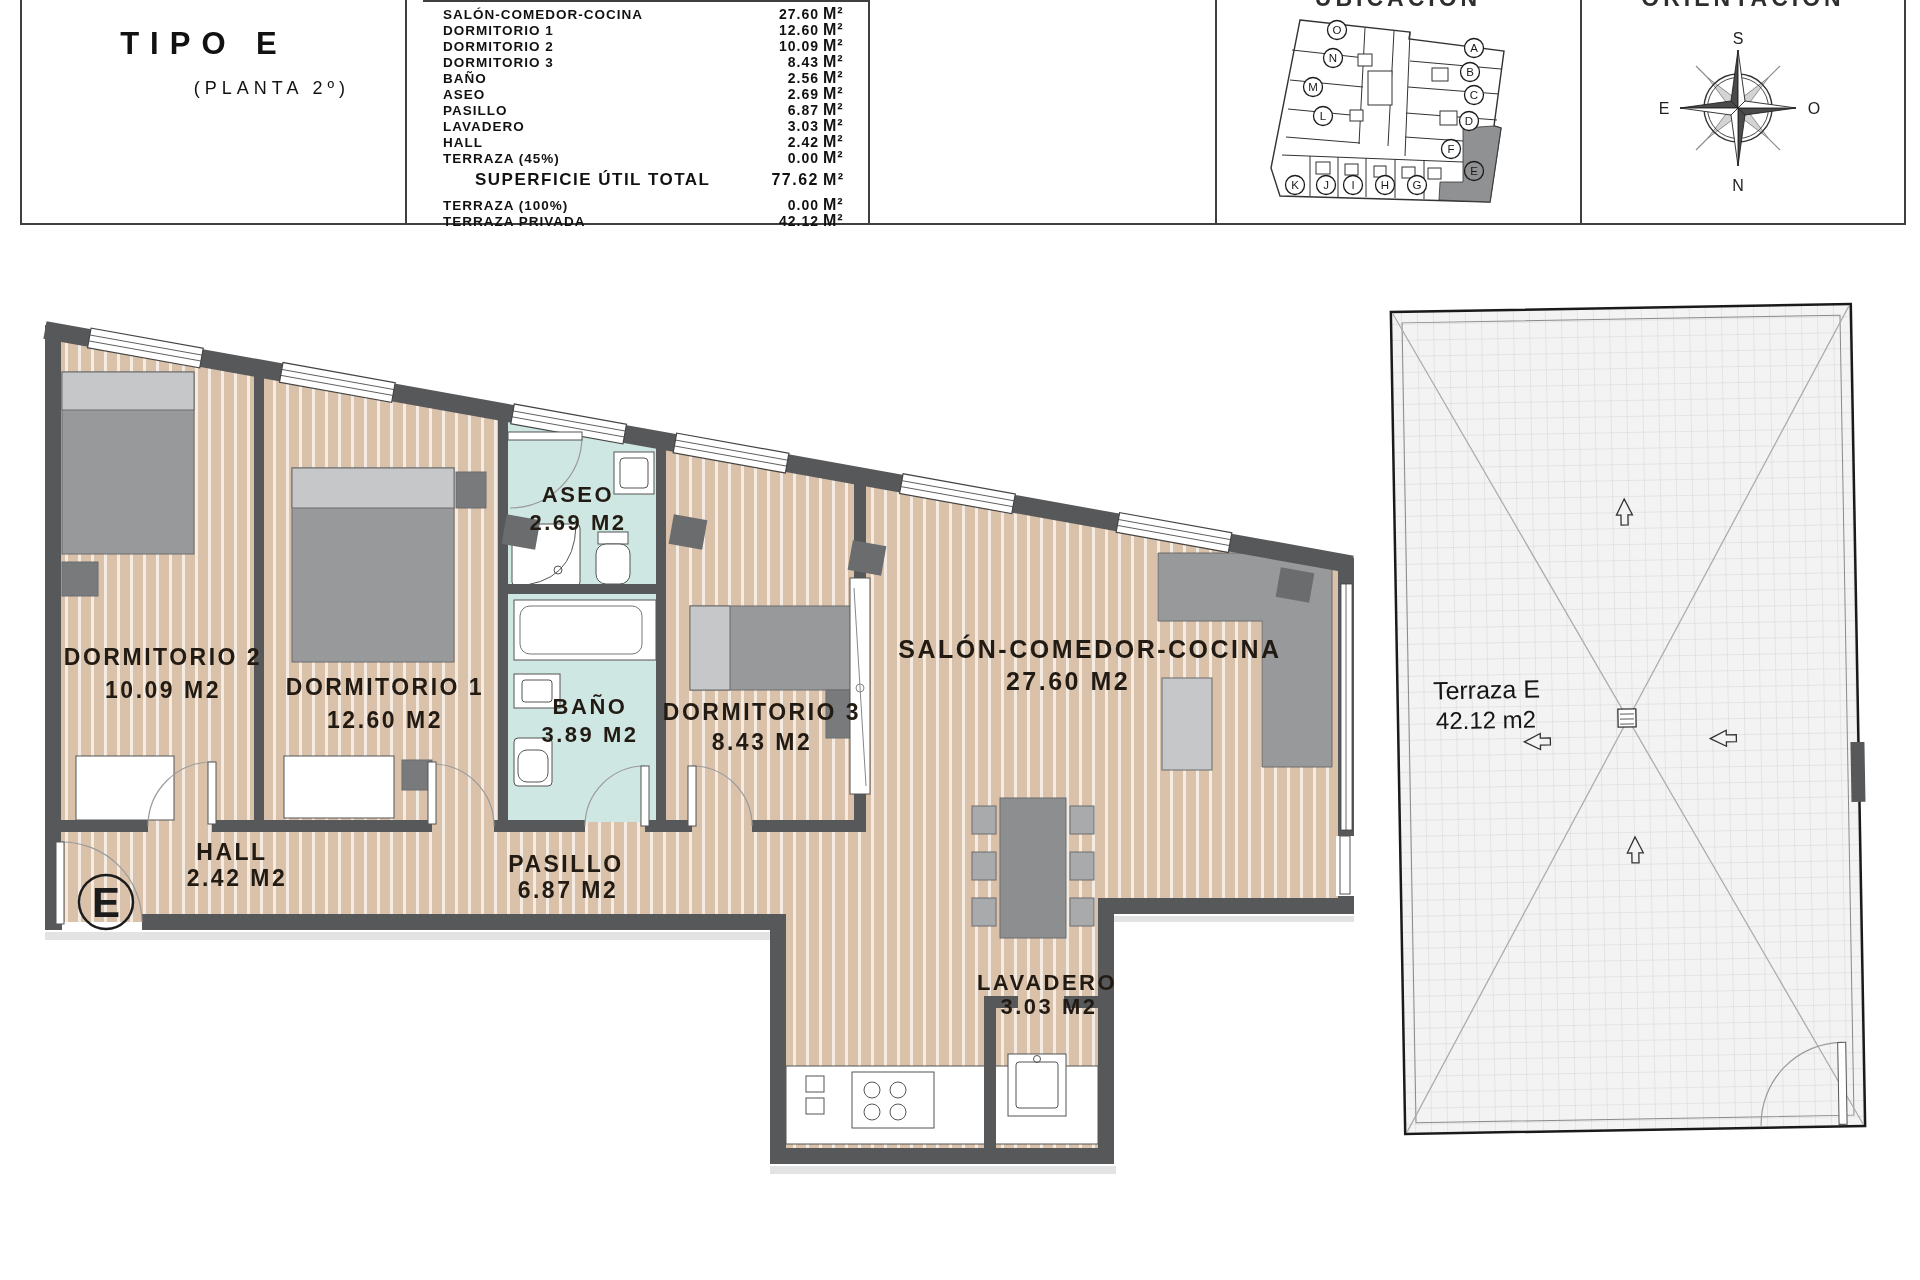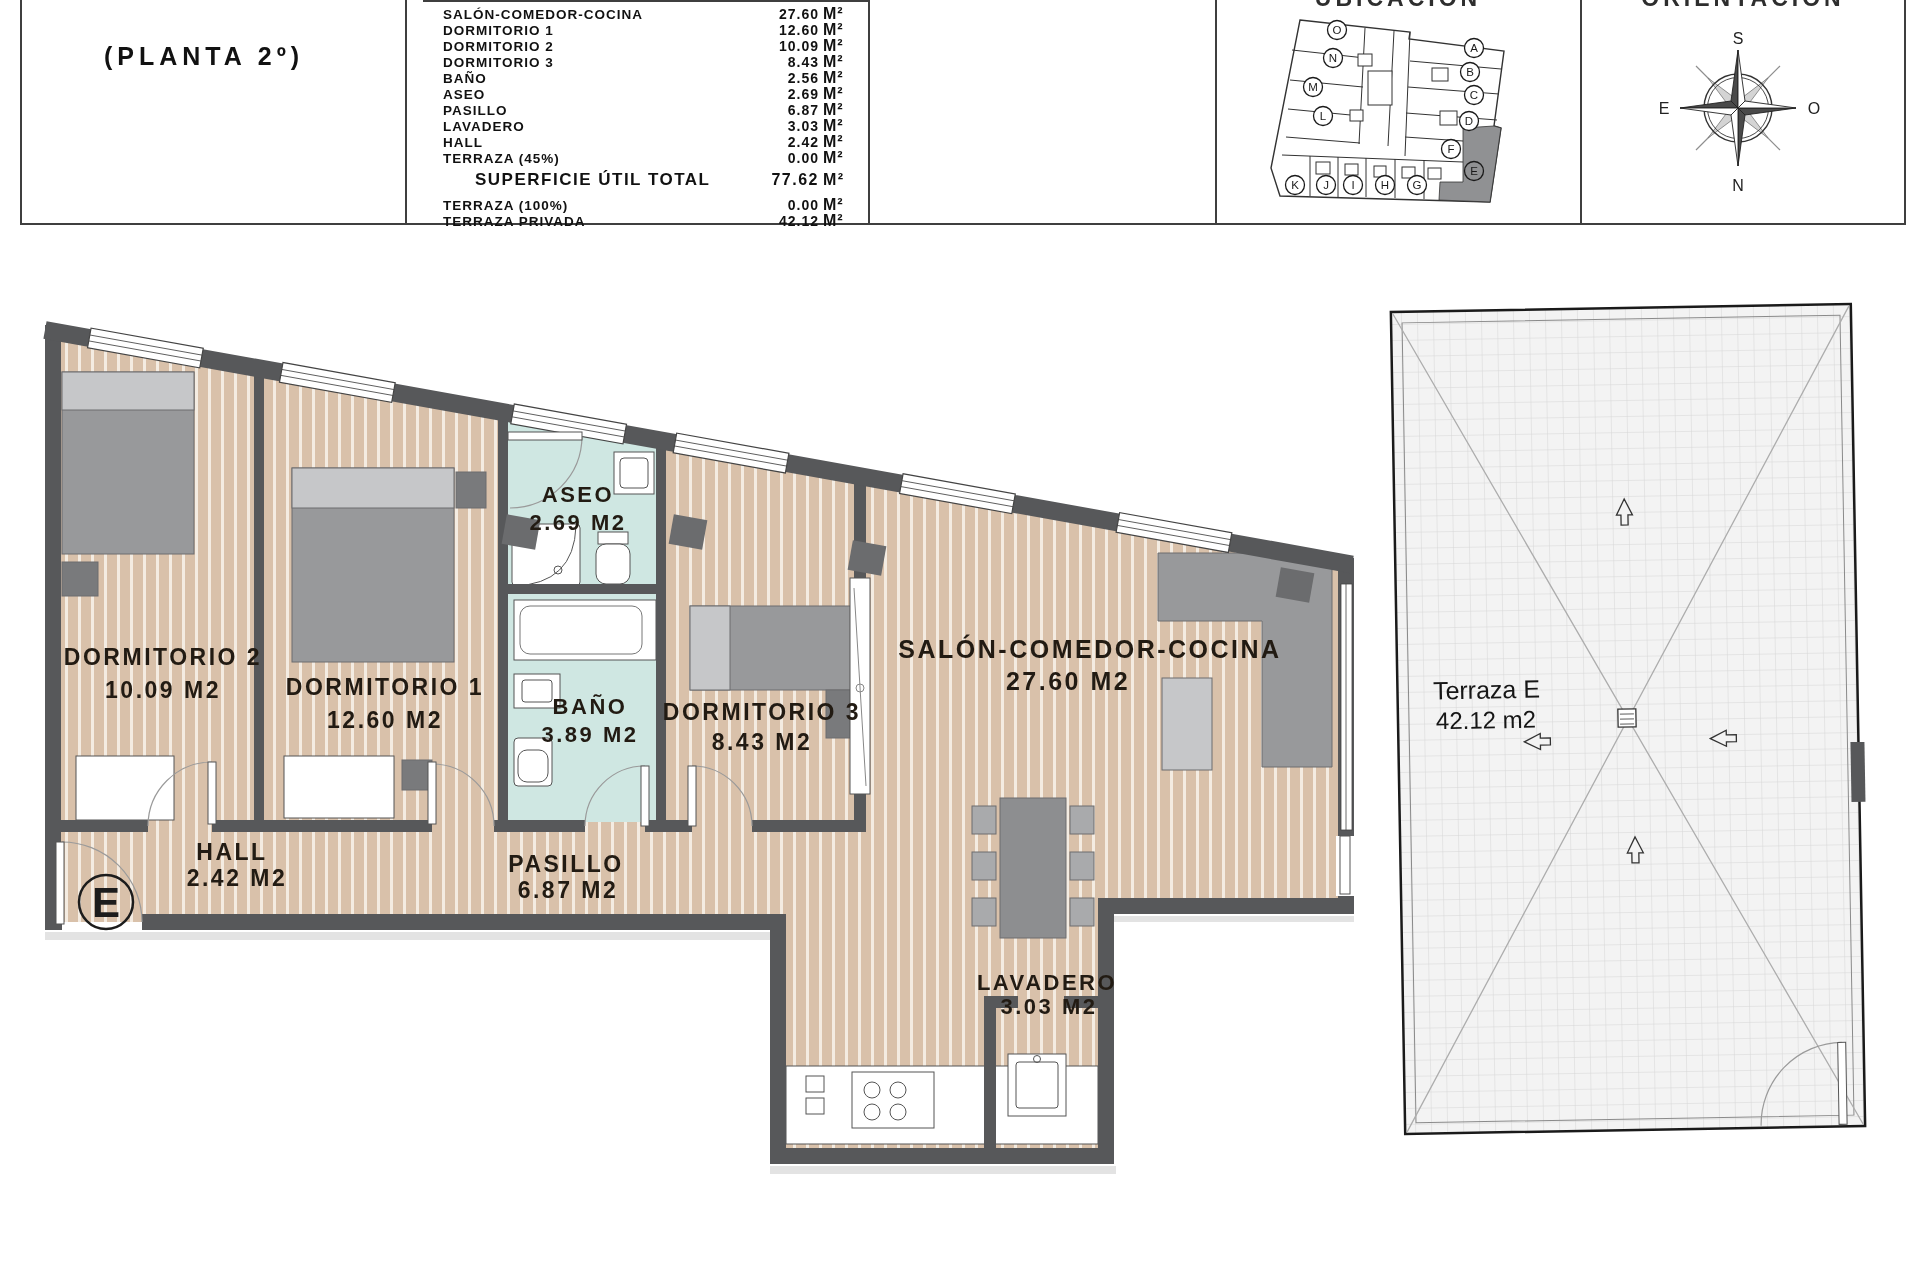--- a/index.html
+++ b/index.html
@@ -6,21 +6,21 @@
   body{width:1920px;height:1280px;position:relative;overflow:hidden;
        font-family:"Liberation Sans",sans-serif;color:#111;}
   .abs{position:absolute;}
   
   .vline{position:absolute;top:0;width:2px;height:224px;background:#3f3f3f;}
   .hdr-bottom{position:absolute;left:20px;top:223px;width:1886px;height:2px;background:#3f3f3f;}
   .tbl-top{position:absolute;left:423px;top:0;width:446px;height:2px;background:#3f3f3f;}
   
   .title-block{position:absolute;left:58px;top:26px;width:292px;text-align:center;}
   .title{font-size:31px;font-weight:bold;letter-spacing:11px;}
-  .subtitle{font-size:25px;font-weight:bold;letter-spacing:5px;margin-top:16px;}
+  .subtitle{font-size:18px;font-weight:normal;letter-spacing:5px;margin-top:16px;text-align:right;}
   
   .areas{position:absolute;left:443px;top:5px;width:418px;}
   .a-row{display:flex;align-items:baseline;height:16px;font-size:13.5px;font-weight:bold;letter-spacing:1px;white-space:nowrap;}
   .a-row .lbl{flex:1;}
   .a-row .val{width:66px;text-align:right;font-size:14px;}
   .a-row .unit{width:38px;padding-left:4px;font-size:16px;}
   .a-total{height:26px;margin-top:5px;font-size:17px;letter-spacing:1.5px;margin-left:32px;}
   .a-total .val{font-size:16px;}
   .a-extra{height:15.5px;justify-content:flex-end;}
   
@@ -37,20 +37,21 @@
 <div class="vline" style="left:20px"></div>
 <div class="vline" style="left:405px"></div>
 <div class="vline" style="left:868px"></div>
 <div class="vline" style="left:1215px"></div>
 <div class="vline" style="left:1580px"></div>
 <div class="vline" style="left:1904px"></div>
 <div class="hdr-bottom"></div>
 <div class="tbl-top"></div>
 
 <div class="title-block">
+  <div class="title">TIPO E</div>
   <div class="subtitle">(PLANTA 2º)</div>
 </div>
 
 <div class="areas" id="areas-table">
     <div class="a-row ">
       <span class="lbl">SALÓN-COMEDOR-COCINA</span>
       <span class="val">27.60</span>
       <span class="unit">M²</span>
     </div>
     <div class="a-row ">

